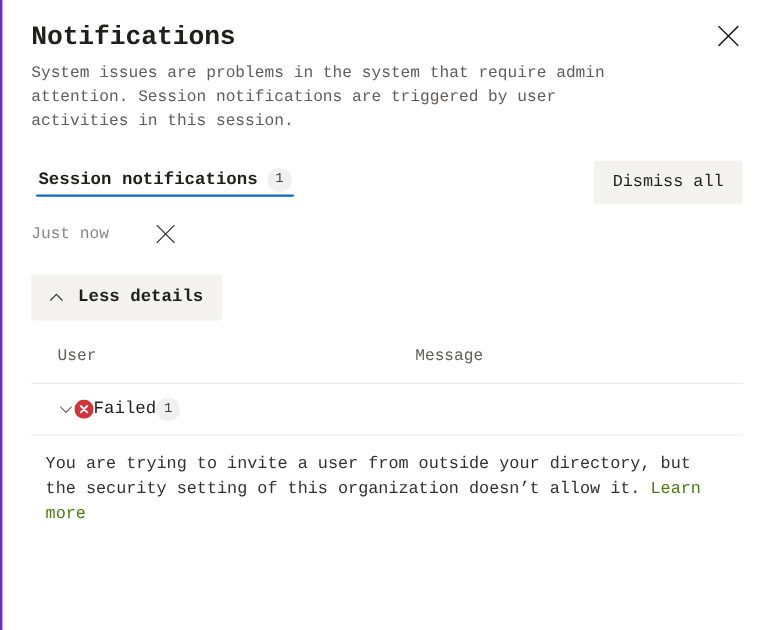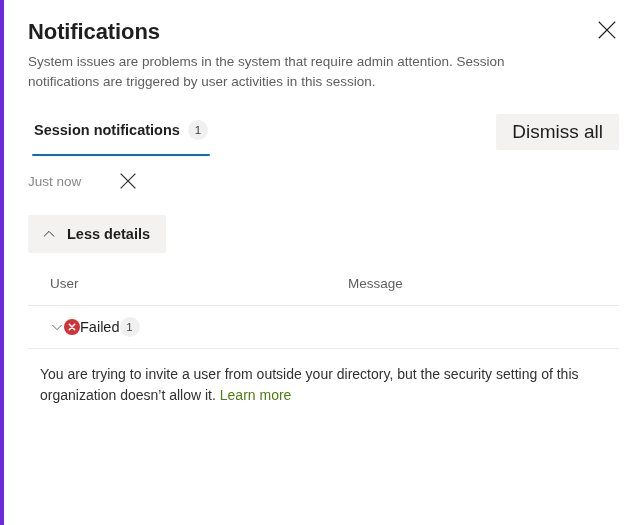--- a/index.html
+++ b/index.html
@@ -14,21 +14,22 @@
     color: #201f1e;
     overflow: hidden;
   }
 
   #panel {
     position: relative;
     width: 643px;
     height: 525px;
     box-sizing: border-box;
     background: #ffffff;
-    border-left: 4px solid #6d28d9;
+    border-left: 2px solid #6d28d9;
+    font-family: Liberation Mono, monospace;
   }
 
   
   .header {
     padding: 18px 24px 0 24px;
     position: relative;
   }
   .title {
     font-size: 22px;
     font-weight: 600;
@@ -71,21 +72,21 @@
   }
   .tabs {
     display: flex;
     align-items: flex-start;
   }
   .tab {
     position: relative;
     display: flex;
     align-items: flex-end;
     gap: 8px;
-    padding: 4px 6px 16px 6px;
+    padding: 4px 6px 4px 6px;
     cursor: pointer;
   }
   .tab-label {
     font-size: 14.5px;
     font-weight: 600;
     color: #201f1e;
     line-height: 20px;
   }
   .tab-underline {
     position: absolute;
@@ -111,21 +112,21 @@
     font-weight: 400;
     line-height: 20px;
   }
   .dismiss-all {
     margin-top: -2px;
     background: #f3f2f1;
     border: none;
     border-radius: 2px;
     padding: 8px 16px;
     font-family: inherit;
-    font-size: 19px;
+    font-size: 14px;
     color: #201f1e;
     cursor: pointer;
     line-height: 20px;
     white-space: nowrap;
   }
 
   
   .notif-row {
     margin: 0 24px;
     padding: 13px 0 13px 0;

